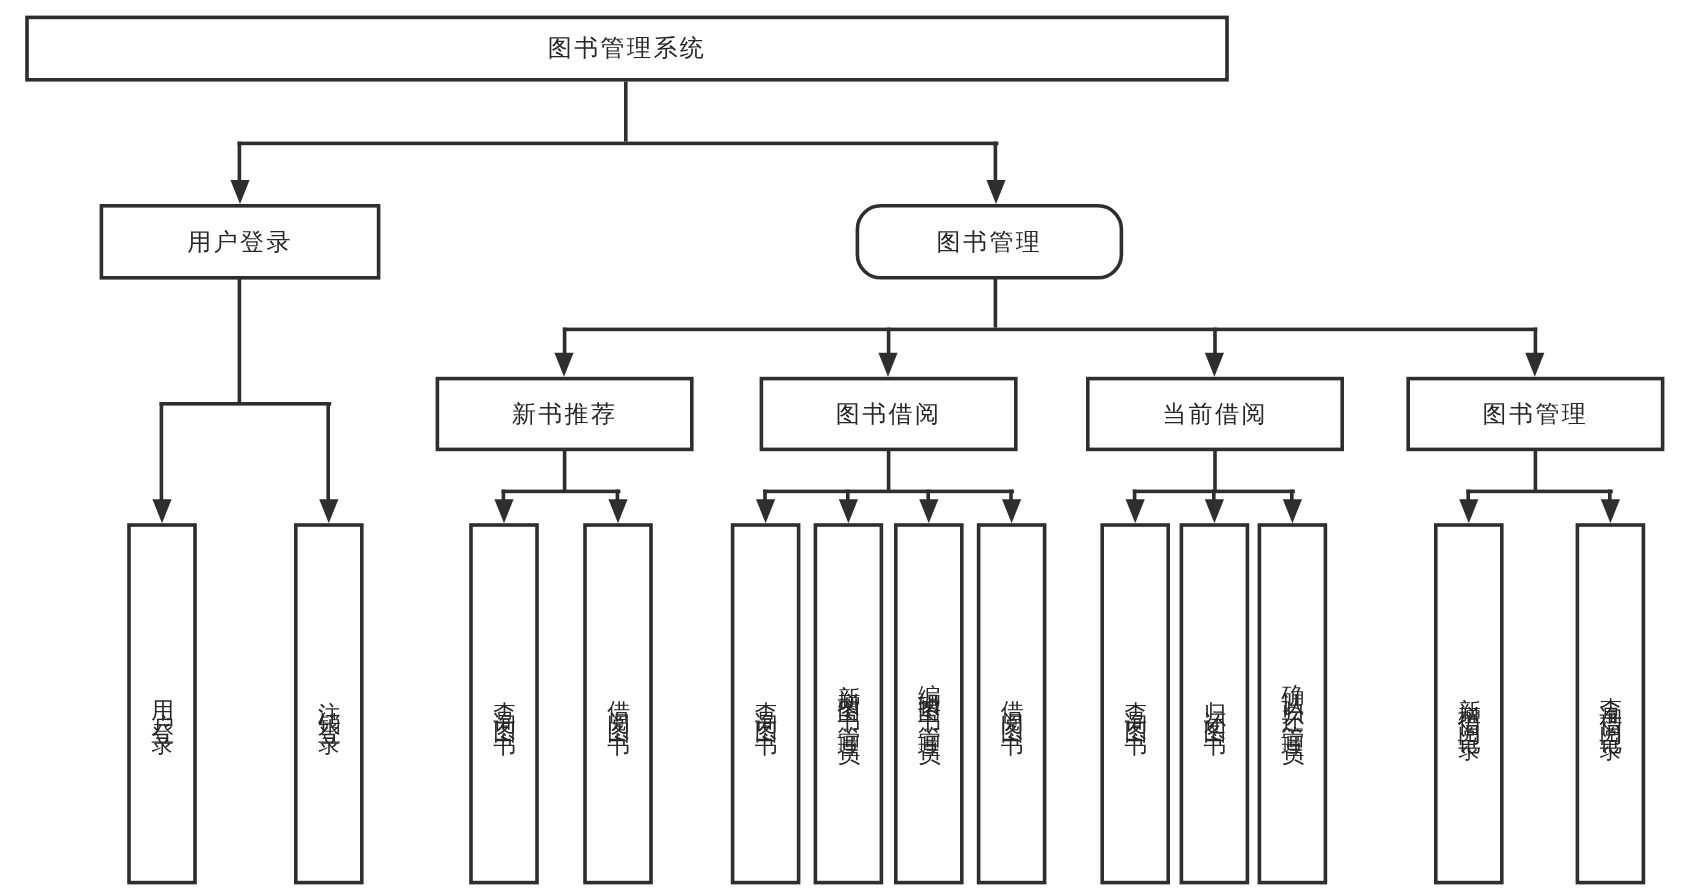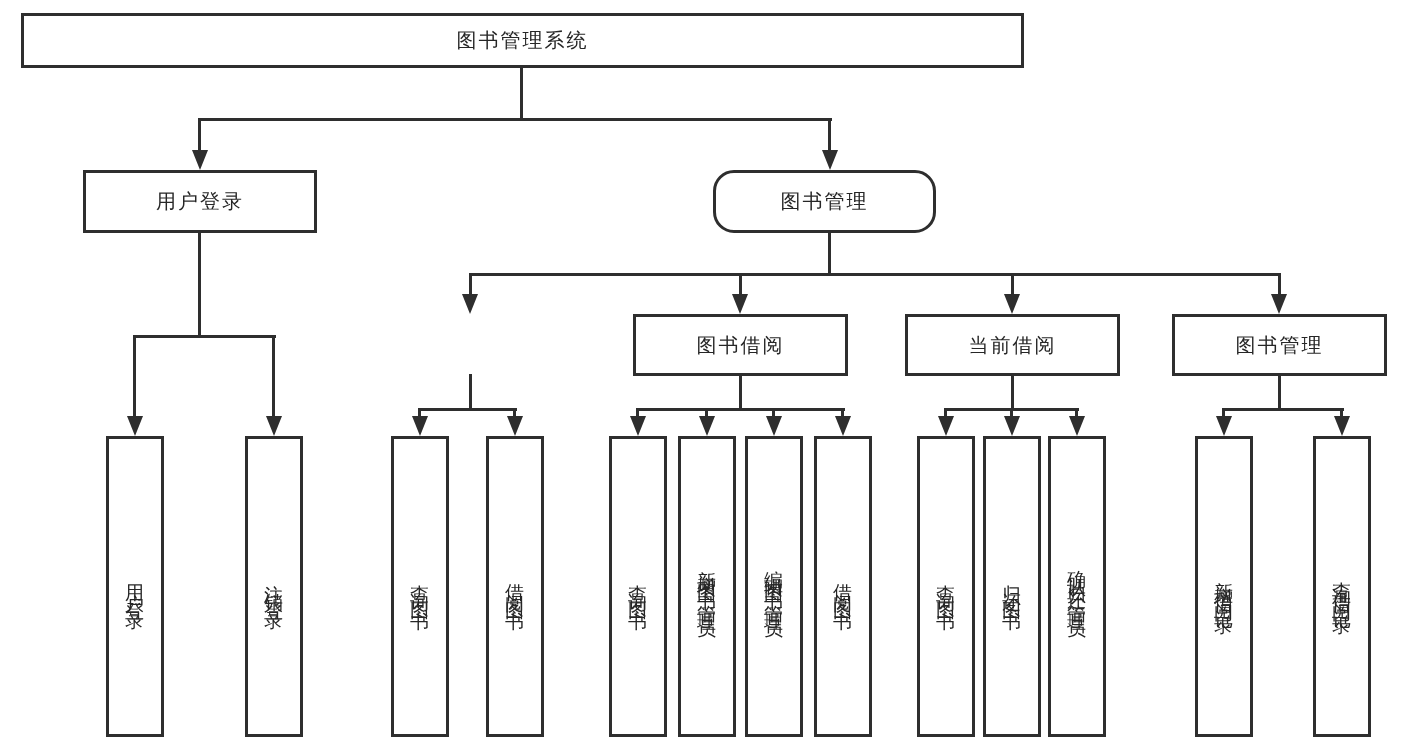--- a/index.html
+++ b/index.html
@@ -81,20 +81,23 @@
     <span>图书管理系统</span>
   </div>
 
   <div class="node h" style="left:83px; top:170px; width:234px; height:63px;">
     <span>用户登录</span>
   </div>
   <div class="node h" style="left:713px; top:170px; width:223px; height:63px;border-radius:21px;">
     <span>图书管理</span>
   </div>
 
+  <div class="node h" style="left:363px; top:314px; width:215px; height:62px;">
+    <span>新书推荐</span>
+  </div>
   <div class="node h" style="left:633px; top:314px; width:215px; height:62px;">
     <span>图书借阅</span>
   </div>
   <div class="node h" style="left:905px; top:314px; width:215px; height:62px;">
     <span>当前借阅</span>
   </div>
   <div class="node h" style="left:1172px; top:314px; width:215px; height:62px;">
     <span>图书管理</span>
   </div>
 

